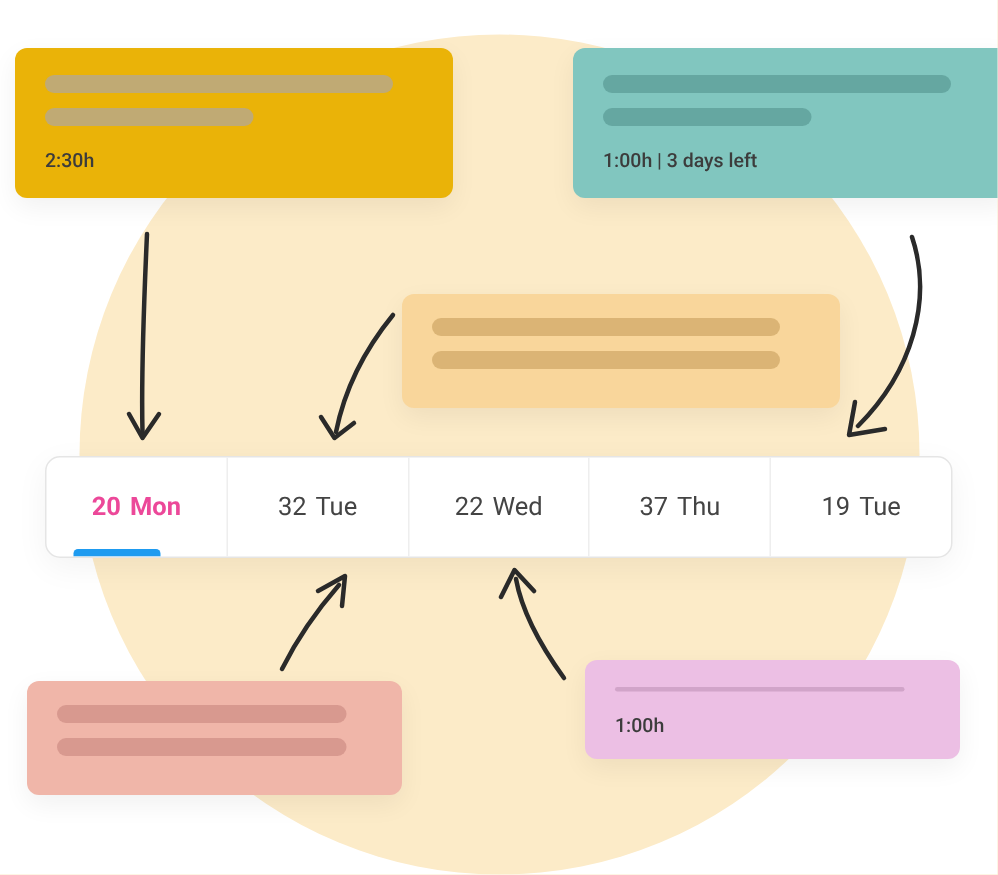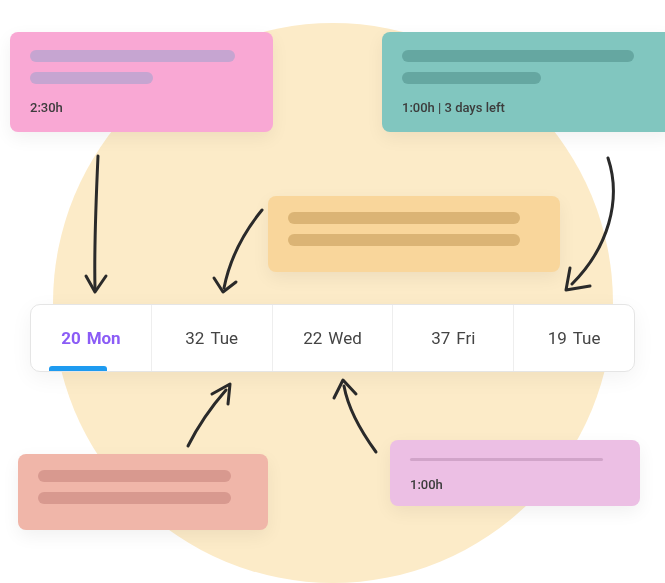--- a/index.html
+++ b/index.html
@@ -27,21 +27,21 @@
       padding: 18px 20px 14px 20px;
       box-shadow: 0 6px 18px rgba(0,0,0,0.06);
       display: flex; flex-direction: column; gap: 10px;
     }
     .line { border-radius: 6px; opacity: .55; height: 12px; }
     .line.short { width: 55%; }
     .line.long  { width: 92%; }
     .card-meta { font-size: 13px; color: #3c3c3c; margin-top: 6px; font-weight: 500; }
 
     
-    .card-purple { left: 10px;  top: 32px;  width: 263px; height: 100px; background: #f9a8d4; }
+    .card-purple { left: 10px;  top: 32px;  width: 292px; height: 100px; background: #eab308; }
     .card-purple .line { background: #9CA3CE; }
     .card-teal   { left: 382px; top: 32px;  width: 292px; height: 100px; background: #81C6BF; }
     .card-teal   .line { background: #4E8E88; }
     .card-orange { left: 268px; top: 196px; width: 292px; height: 76px;  background: #F9D69B; padding-top:16px; padding-bottom:16px;}
     .card-orange .line { background: #C39955; }
     .card-coral  { left: 18px;  top: 454px; width: 250px; height: 76px;  background: #F0B6A9; padding-top:16px; padding-bottom:16px;}
     .card-coral  .line { background: #C5827A; }
     .card-pink   { left: 390px; top: 440px; width: 250px; height: 66px;  background: #ECBFE4; }
     .card-pink   .line { background: #BB8EB3; }
 
@@ -58,21 +58,21 @@
       overflow: hidden;
     }
     .day {
       flex: 1;
       display: flex; align-items: center; justify-content: center;
       font-size: 17px; color: #444;
       position: relative;
       cursor: pointer;
     }
     .day + .day { border-left: 1px solid #EEE; }
-    .day.selected { color: #8b5cf6; font-weight: 700; }
+    .day.selected { color: #ec4899; font-weight: 700; }
     .day .underline {
       position: absolute; left: 18px; bottom: 0;
       width: 58px; height: 5px;
       background: #1E9BF0;
       border-radius: 3px 3px 0 0;
       display: none;
     }
     .day.selected .underline { display: block; }
     .day-num { font-weight: inherit; margin-right: 6px; }
     .day-abbr { font-weight: inherit; }
@@ -132,21 +132,21 @@
     <span class="day-abbr">Tue</span>
 
   </div>
   <div class="day">
     <span class="day-num">22</span>
     <span class="day-abbr">Wed</span>
 
   </div>
   <div class="day">
     <span class="day-num">37</span>
-    <span class="day-abbr">Fri</span>
+    <span class="day-abbr">Thu</span>
 
   </div>
   <div class="day">
     <span class="day-num">19</span>
     <span class="day-abbr">Tue</span>
 
   </div>
 </div>
 
 <svg class="arrows" viewBox="0 0 665 583">

